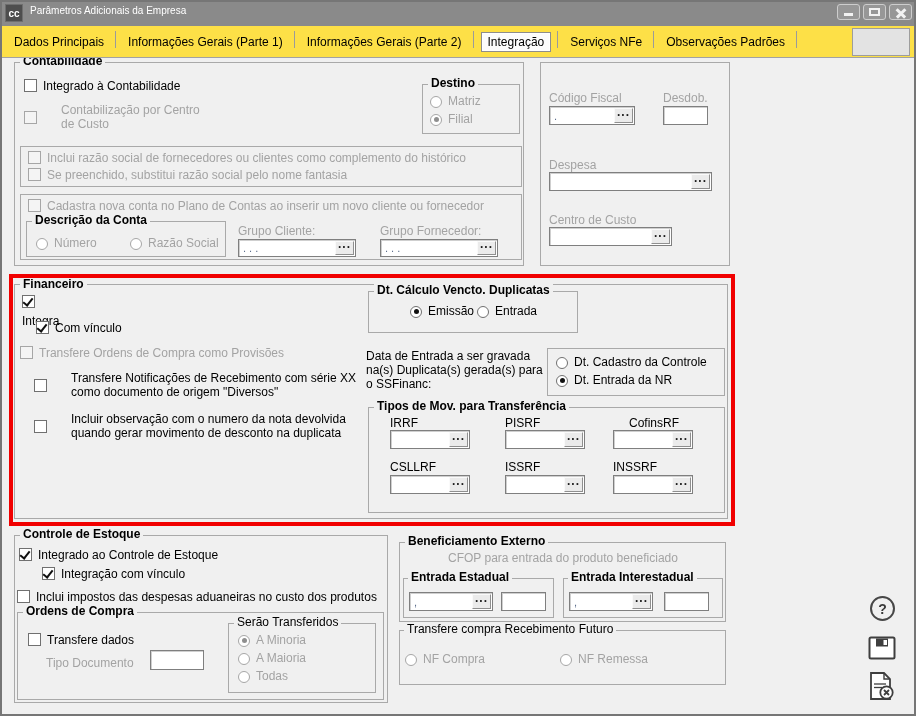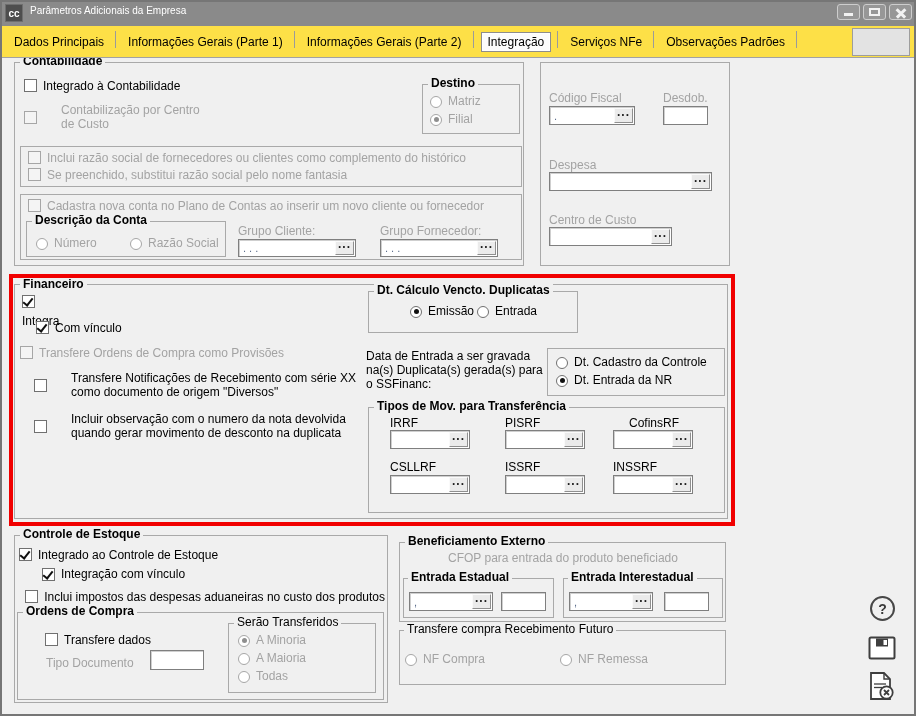--- a/index.html
+++ b/index.html
@@ -267,32 +267,32 @@
   </div>
 
   <div class="redbox"></div>
 
   <div class="gb" style="left:14px;top:535px;width:374px;height:168px;"></div>
   <span class="gbt" style="left:20px;top:528px;">Controle de Estoque</span>
   <label class="cb checked" style="left:19px;top:548px;width:260px;">
     <span class="cbx"></span>
     <span>Integrado ao Controle de Estoque</span>
   </label>
-  <label class="cb checked" style="left:42px;top:567px;width:200px;align-items:flex-end;">
+  <label class="cb checked" style="left:42px;top:567px;width:200px;">
     <span class="cbx"></span>
     <span>Integração com vínculo</span>
   </label>
-  <label class="cb" style="left:17px;top:590px;width:368px;justify-content:flex-end;">
+  <label class="cb" style="left:17px;top:590px;width:368px;">
     <span class="cbx"></span>
     <span>Inclui impostos das despesas aduaneiras no custo dos produtos</span>
   </label>
 
   <div class="gb" style="left:17px;top:612px;width:367px;height:88px;"></div>
   <span class="gbt" style="left:23px;top:605px;">Ordens de Compra</span>
-  <label class="cb" style="left:45px;top:633px;width:140px;">
+  <label class="cb" style="left:28px;top:633px;width:140px;">
     <span class="cbx"></span>
     <span>Transfere dados</span>
   </label>
   <span class="lab dis" style="left:46px;top:656px;">Tipo Documento</span>
   <div class="field" style="left:150px;top:650px;width:54px;height:20px;">
     <span class="fval"></span>
   </div>
   <div class="gb" style="left:228px;top:623px;width:148px;height:70px;"></div>
   <span class="gbt plain" style="left:234px;top:616px;">Serão Transferidos</span>
   <label class="radio disabled selected" style="left:238px;top:634px;">

